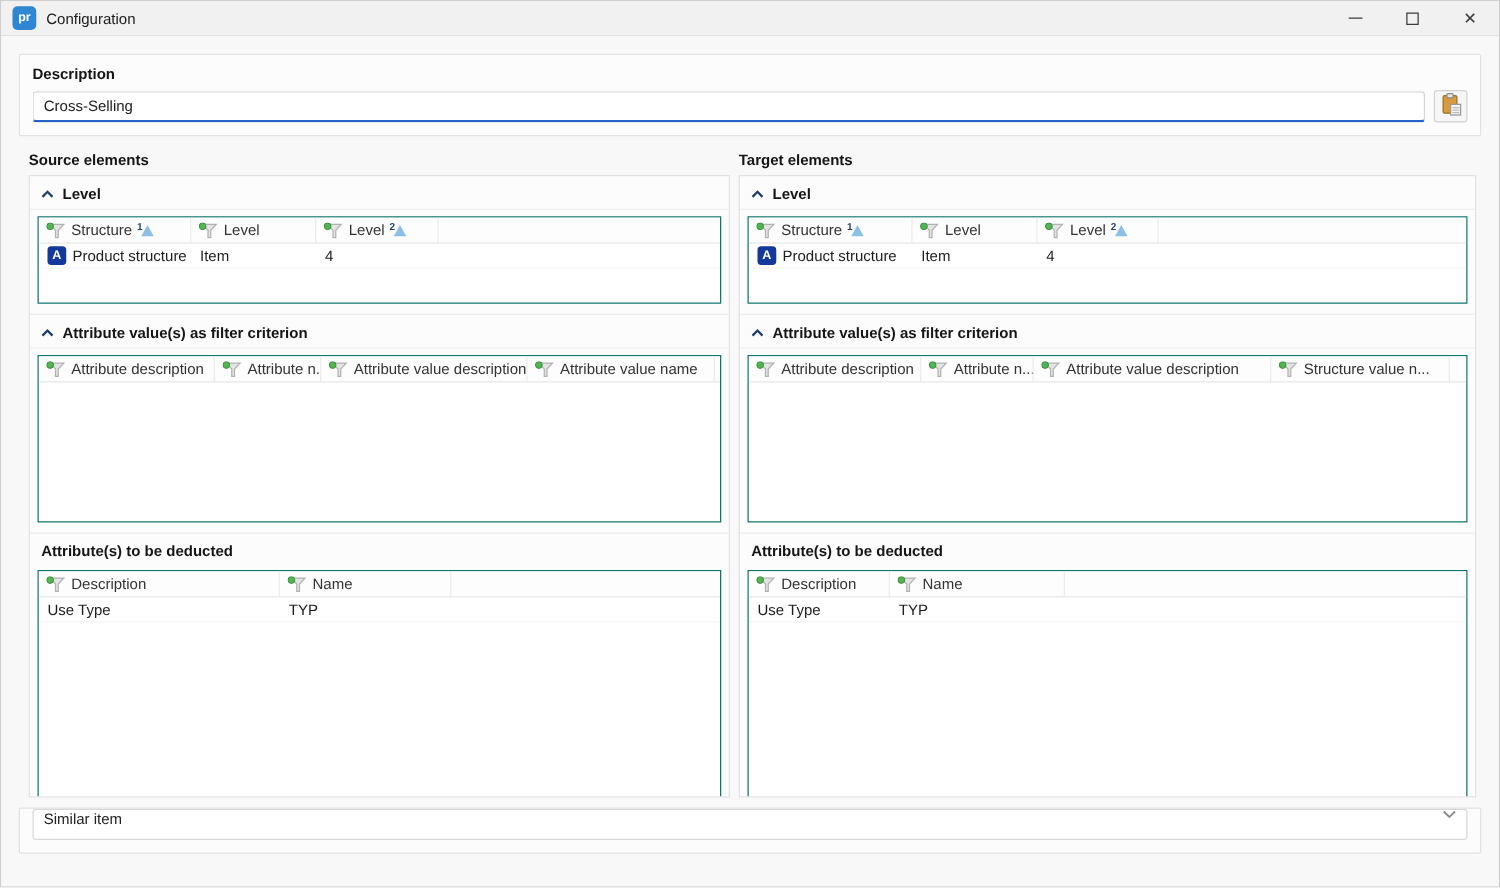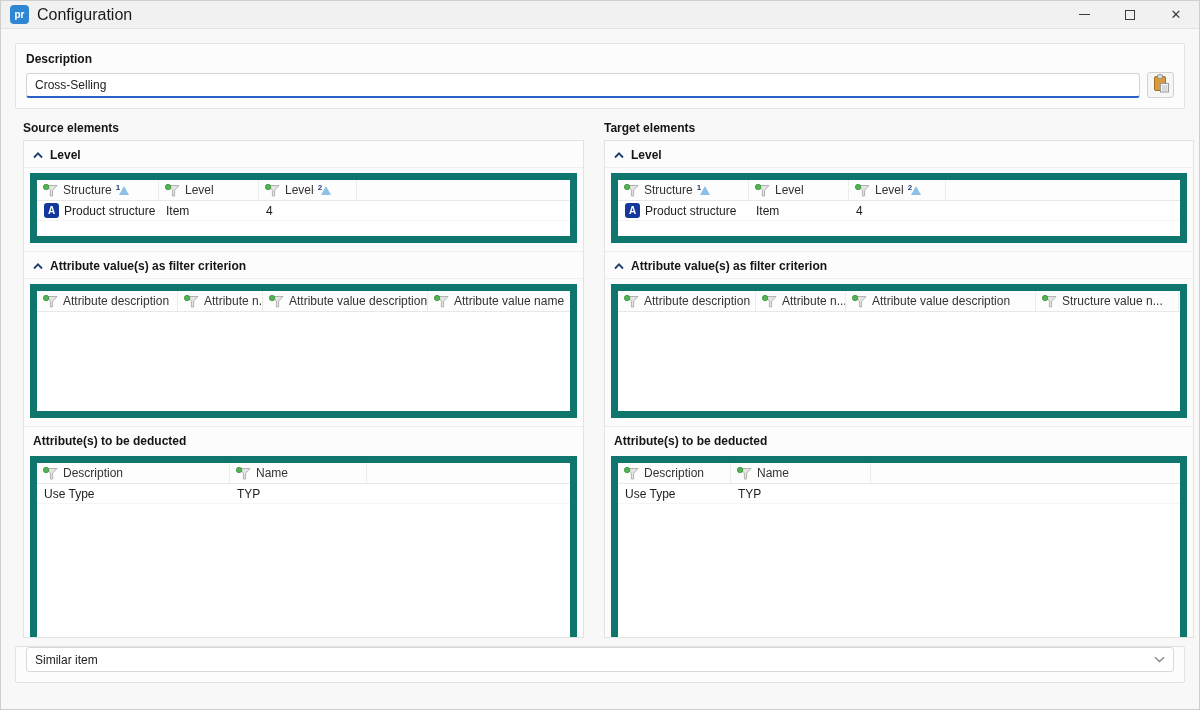--- a/index.html
+++ b/index.html
@@ -10,53 +10,53 @@
     color: #222;
     background: #f7f7f7;
     overflow: hidden;
   }
   .window { width:1200px; height:710px; border:1px solid #cfcfcf; background:#f8f8f8; display:flex; flex-direction:column; }
 
   
   .titlebar { height:28px; background:#f1f1f1; border-bottom:1px solid #e3e3e3; display:flex; align-items:center; flex:0 0 28px; }
   .app-icon { width:19px; height:19px; margin:0 8px 0 9px; background:#2f86d2; border-radius:4px;
               color:#fff; font-weight:bold; font-size:10px; display:flex; align-items:center; justify-content:center; }
-  .win-title { font-size:16px; color:#1a1a1a; }
+  .win-title { font-size:12px; color:#1a1a1a; }
   .win-controls { margin-left:auto; display:flex; height:28px; }
   .win-btn { width:46px; height:28px; display:flex; align-items:center; justify-content:center; color:#3c3c3c; cursor:default; }
   .glyph-min { width:11px; height:1px; background:#3c3c3c; }
   .glyph-max { width:10px; height:10px; border:1px solid #3c3c3c; }
   .glyph-close { font-size:13px; line-height:1; }
 
   
   .content { flex:1; padding:14px; background:#f8f8f8; }
 
   .groupbox { border:1px solid #e2e2e2; background:#fcfcfc; border-radius:2px; }
   .gb-label { font-weight:bold; color:#151515; padding:8px 0 6px 10px; }
 
   
   .desc-row { display:flex; align-items:center; gap:7px; padding:0 10px 10px 10px; }
   .text-input { flex:1; height:25px; background:#fff; border:1px solid #d5d5d5; border-bottom:2px solid #2862c8;
                 border-radius:3px; padding:0 8px; font-family:"Liberation Sans",sans-serif; font-size:12px; color:#222; outline:none; }
   .paste-btn { width:27px; height:26px; border:1px solid #d2d2d2; border-radius:3px; background:#f6f6f6;
                display:flex; align-items:center; justify-content:center; padding:0; }
 
   
-  .cols { display:flex; gap:20px; margin:12px 0 0 8px; }
+  .cols { display:flex; gap:7px; margin:12px 0 0 8px; }
   .col-title { font-weight:bold; color:#151515; margin-bottom:5px; }
   .panel { border:1px solid #e3e3e3; background:#fcfcfc; height:498px; overflow:hidden; }
   .section { padding:2px 0 8px 0; }
   .section + .section { border-top:1px solid #ececec; }
   .section-head { display:flex; align-items:center; gap:7px; font-weight:bold; color:#151515;
                   padding:5px 8px 5px 9px; border-bottom:1px solid #efefef; }
   .section-head.plain { border-bottom:none; padding-bottom:3px; }
   .caret { display:flex; align-items:center; }
 
   
-  .tbl { margin:5px 6px 0 6px; border:7px solid #0f766e; background:#fff; overflow:hidden; }
+  .tbl { margin:5px 6px 0 6px; border:1px solid #0f766e; background:#fff; overflow:hidden; }
   .tbl-lvl { height:70px; }
   .tbl-attr { height:134px; }
   .tbl-ded { height:205px; }
   .thead { display:flex; height:21px; border-bottom:1px solid #e8e8e8; background:#fdfdfd; }
   .th { display:flex; align-items:center; gap:5px; padding:0 4px 0 6px; border-right:1px solid #ececec;
         color:#333; white-space:nowrap; overflow:hidden; flex:0 0 auto; }
   .th.fill { flex:1 1 auto; border-right:none; }
   .trow { display:flex; height:20px; border-bottom:1px solid #f5f5f5; }
   .td { display:flex; align-items:center; gap:5px; padding:0 4px 0 7px; white-space:nowrap; overflow:hidden; flex:0 0 auto; color:#1d1d1d; }
 
@@ -64,21 +64,21 @@
   .sort::after { content:""; position:absolute; right:0; bottom:0;
                  border-left:5px solid transparent; border-right:5px solid transparent; border-bottom:9px solid #8cc0e6; }
   .sort .n { position:absolute; left:-1px; top:-2px; font-size:8px; font-weight:bold; color:#1d3f77; z-index:1; }
 
   .a-badge { width:15px; height:15px; background:#14389b; border-radius:3px; color:#fff; font-weight:bold; font-size:10px;
              display:flex; align-items:center; justify-content:center; flex:0 0 15px; }
 
   
   .rel-box { margin-top:8px; }
   .select { margin:0 10px 10px 10px; height:25px; background:#fff; border:1px solid #d9d9d9; border-radius:3px;
-            display:flex; align-items:center; padding:0 8px; color:#222; }
+            display:flex; align-items:flex-start; padding:0 8px; color:#222; }
   .select .chev { margin-left:auto; display:flex; align-items:center; }
 </style>
 </head>
 <body>
 
 <div class="window">
 
   <div class="titlebar">
     <span class="app-icon">pr</span>
     <span class="win-title">Configuration</span>

